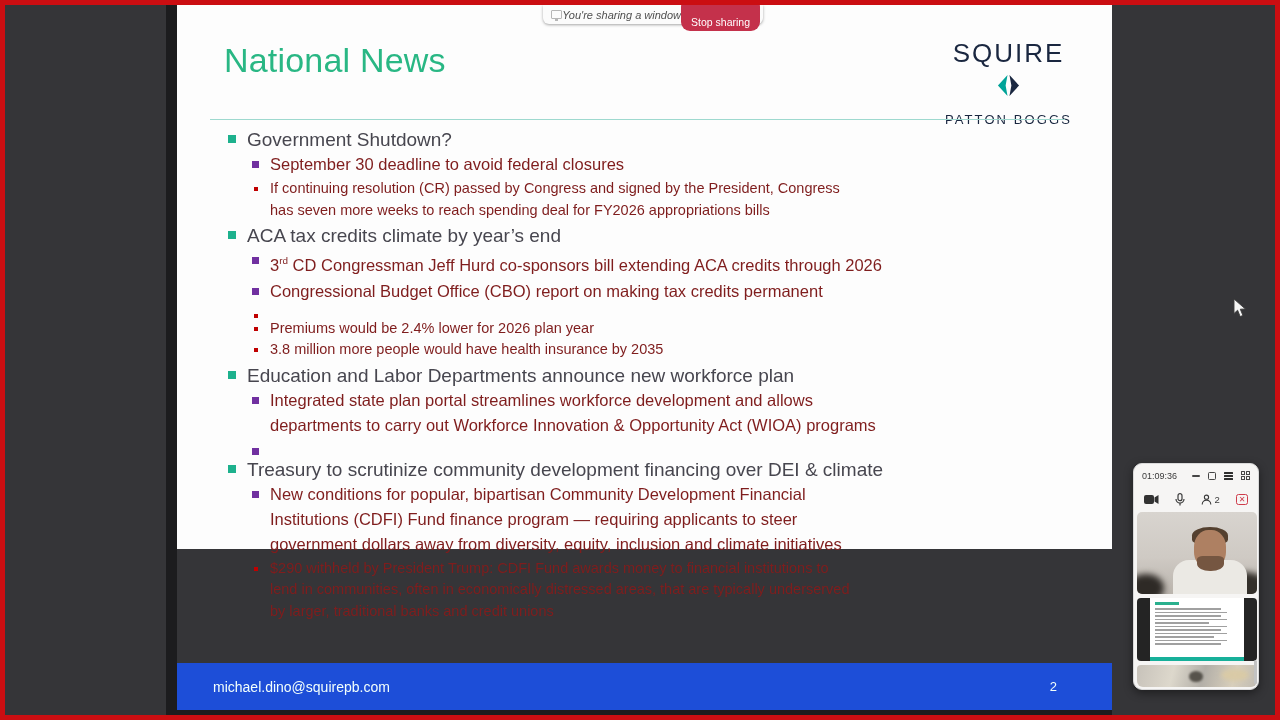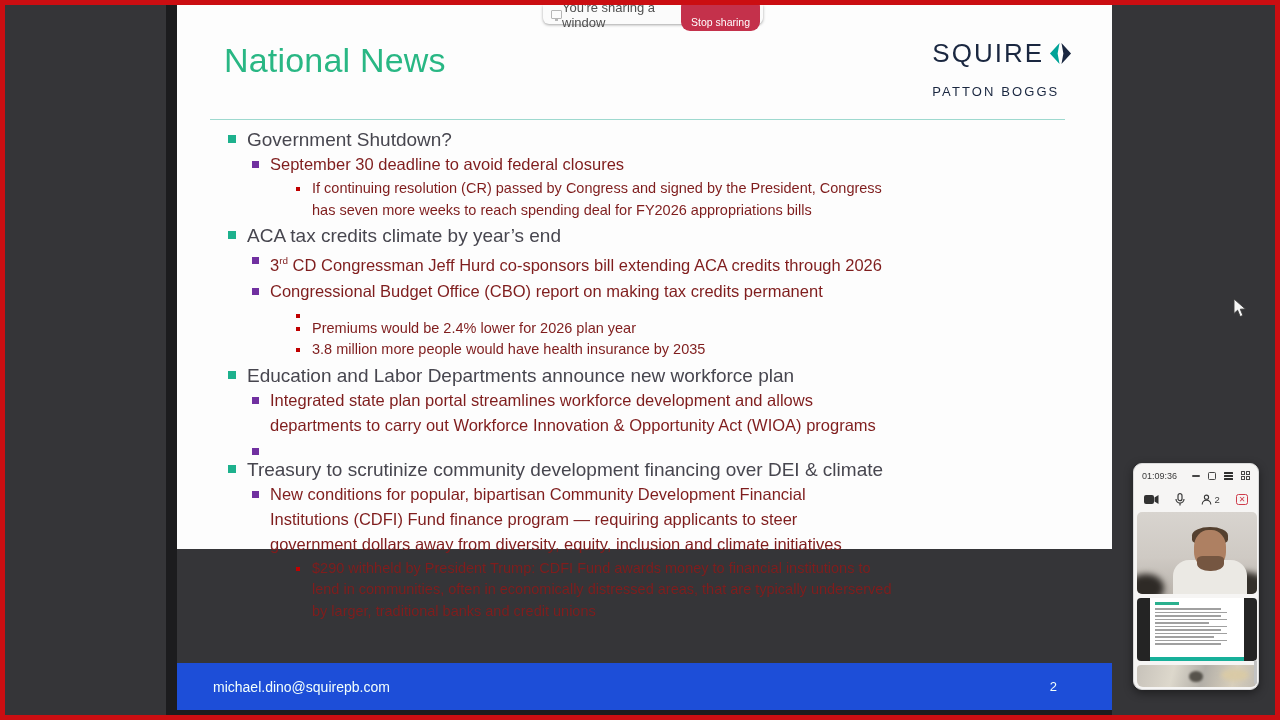--- a/index.html
+++ b/index.html
@@ -9,50 +9,50 @@
             border:5px solid #cb0e12; overflow:hidden; }
 
   
   .win-edge-left  { position:absolute; left:161px; top:0; width:11px; height:711px; background:#1c1c1e; }
   .win-edge-bottom{ position:absolute; left:161px; top:705px; width:946px; height:6px; background:#1c1c1e; }
   .slide { position:absolute; left:172px; top:0; width:935px; height:544px; background:#fdfdfd; }
 
   .slide-title { position:absolute; left:47px; top:36px; font-size:34px; color:#29b784; letter-spacing:.2px; }
 
   .logo { position:absolute; top:33px; right:40px; color:#1a2740; }
-  .logo-top { display:flex; align-items:center; gap:5px; }
+  .logo-top { display:flex; align-items:center; gap:5px;flex-direction:column; }
   .logo-line1 { font-size:26px; letter-spacing:2px; font-weight:400; }
   .logo-diamond { width:23px; height:23px; }
   .logo-line2 { font-size:13px; letter-spacing:2.1px; margin-top:15px; }
 
   .divider { position:absolute; left:33px; top:114px; width:855px; height:1px; background:#9ed9cf; }
 
   .bullets { position:absolute; left:0; top:120px; right:18px; }
   .bullet  { display:flex; align-items:flex-start; color:#7f1d1d; white-space:pre-line; }
   .bullet .marker { flex:none; display:inline-block; }
   .level-1 { padding-left:51px; font-size:19px; line-height:23px; margin:3px 0 1px; color:#47464f; }
   .level-1 .marker { width:8px; height:8px; background:#1db18d; margin:7px 11px 0 0; }
   .level-2 { padding-left:75px; font-size:16.5px; line-height:25px; margin:1px 0; }
   .level-2 .marker { width:7px; height:7px; background:#7030a0; margin:9px 11px 0 0; }
-  .level-3 { padding-left:119px; font-size:14.5px; line-height:21.5px; }
+  .level-3 { padding-left:77px; font-size:14.5px; line-height:21.5px; }
   .level-3 .marker { width:4px; height:4px; background:#c00000; margin:9px 12px 0 0; }
   sup { font-size:.6em; }
 
   .footer-bar { position:absolute; left:0; top:658px; width:100%; height:47px; background:#1d4ed8;
                 display:flex; align-items:center; justify-content:space-between; padding:0 55px 0 36px; }
   .footer-email { color:#f2fffc; font-size:14px; }
   .footer-page  { color:#f2fffc; font-size:13px; }
 
   
   .toast { position:absolute; left:538px; top:0; width:220px; height:19px; background:#fbfbfb;
            border-radius:0 0 6px 6px; display:flex; align-items:center; padding:0 3px 0 8px;
            box-shadow:0 1px 3px rgba(0,0,0,.35); }
   .toast-icon { width:11px; height:9px; border:1px solid #9a9a9a; border-radius:1px; position:relative; opacity:.7; }
   .toast-icon:after { content:""; position:absolute; left:3px; bottom:-3px; width:3px; height:2px; background:#9a9a9a; }
-  .toast-msg { flex:1; text-align:left; font-size:13px; color:#4f4f4f; }
+  .toast-msg { flex:1; text-align:right; font-size:11px; color:#4f4f4f;font-style:italic; }
   .toast-btn { background:#c4314b; color:#fff; font-size:10.5px; border:none; border-radius:9px;
                padding:18px 10px 3px; cursor:pointer; }
 
   
   .panel { position:absolute; left:1128px; top:458px; width:126px; height:227px; background:#f6f5f4;
            border:1px solid #d9d9d9; border-radius:9px; box-shadow:0 3px 10px rgba(0,0,0,.45); overflow:hidden; }
   .panel-header { display:flex; align-items:center; justify-content:space-between; height:23px; padding:0 8px; }
   .timer { font-size:9px; color:#3a3a3a; }
   .winctl { display:flex; align-items:center; gap:8px; }
   .ic-min { width:8px; height:2px; background:#454545; border-radius:1px; }

